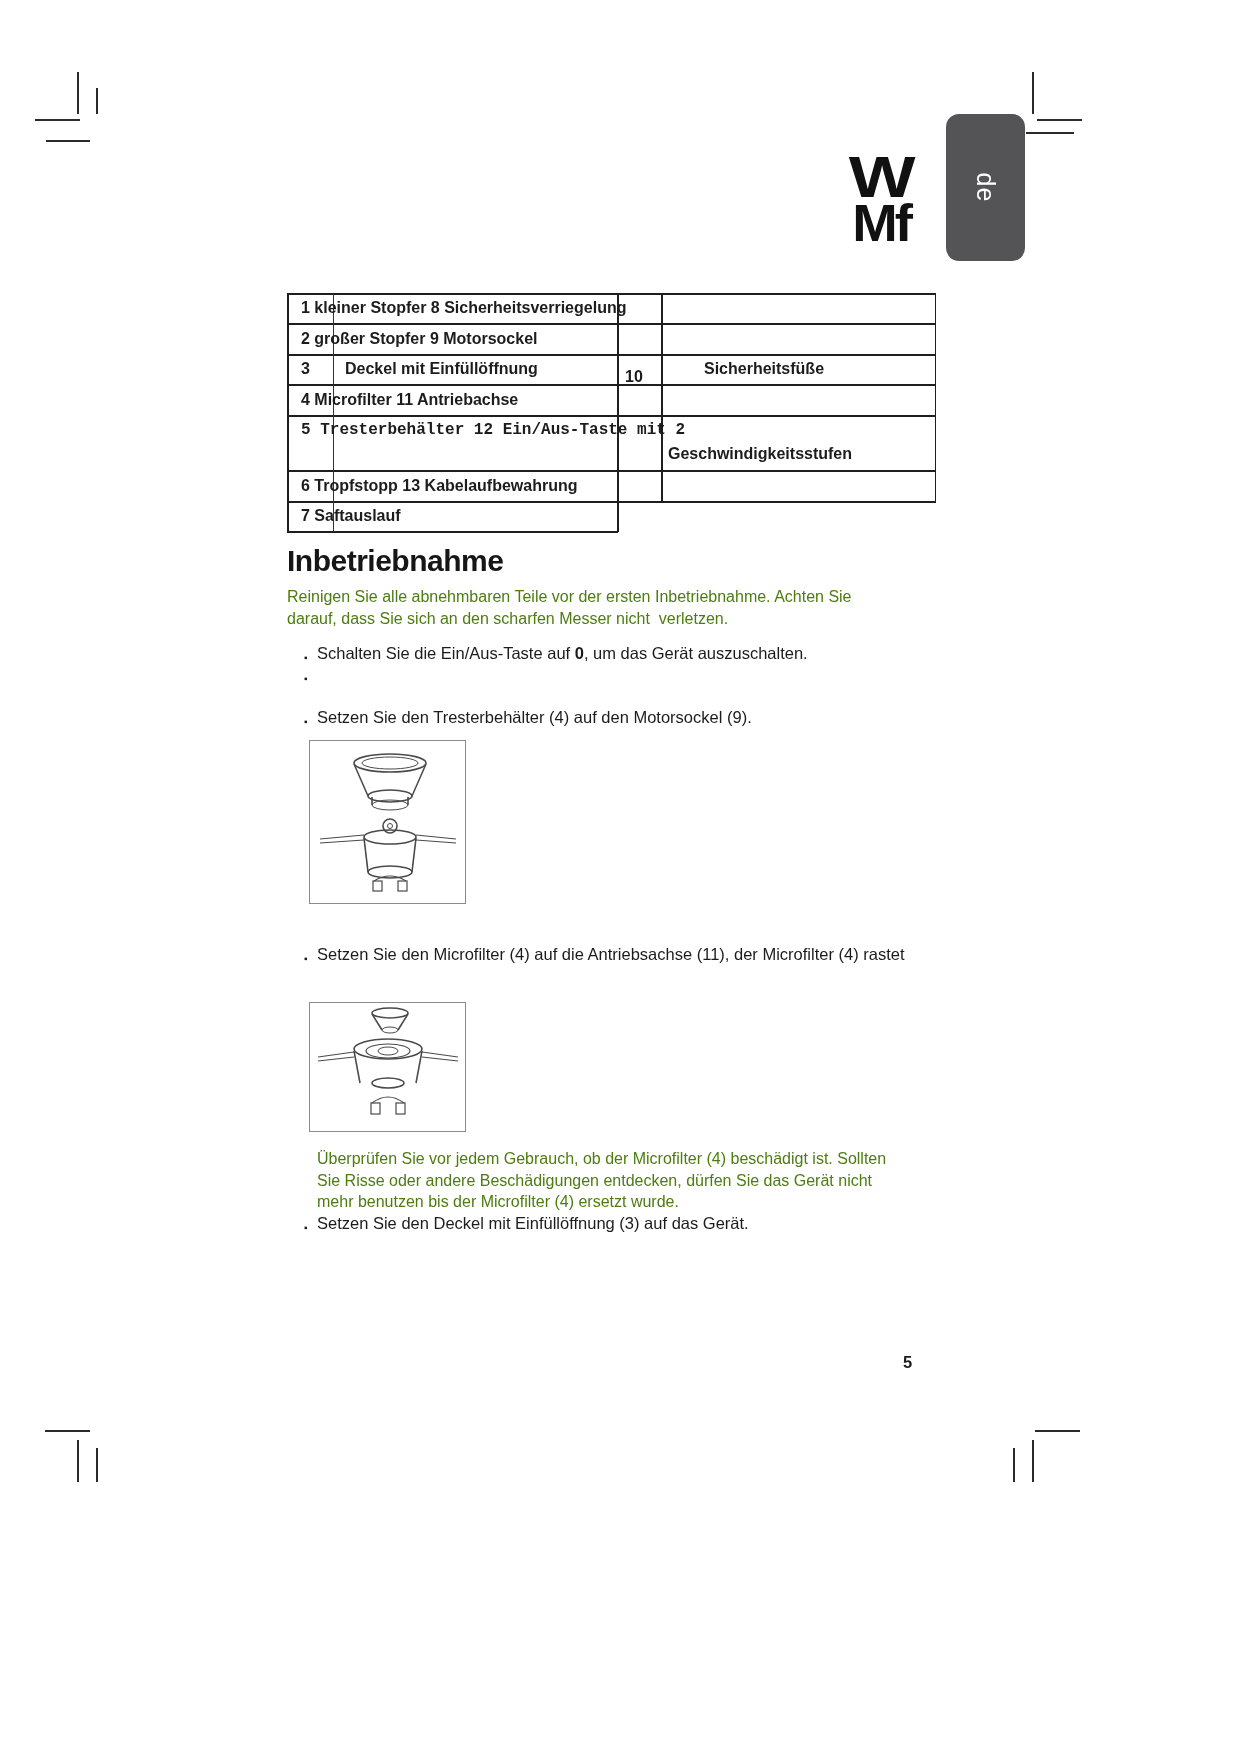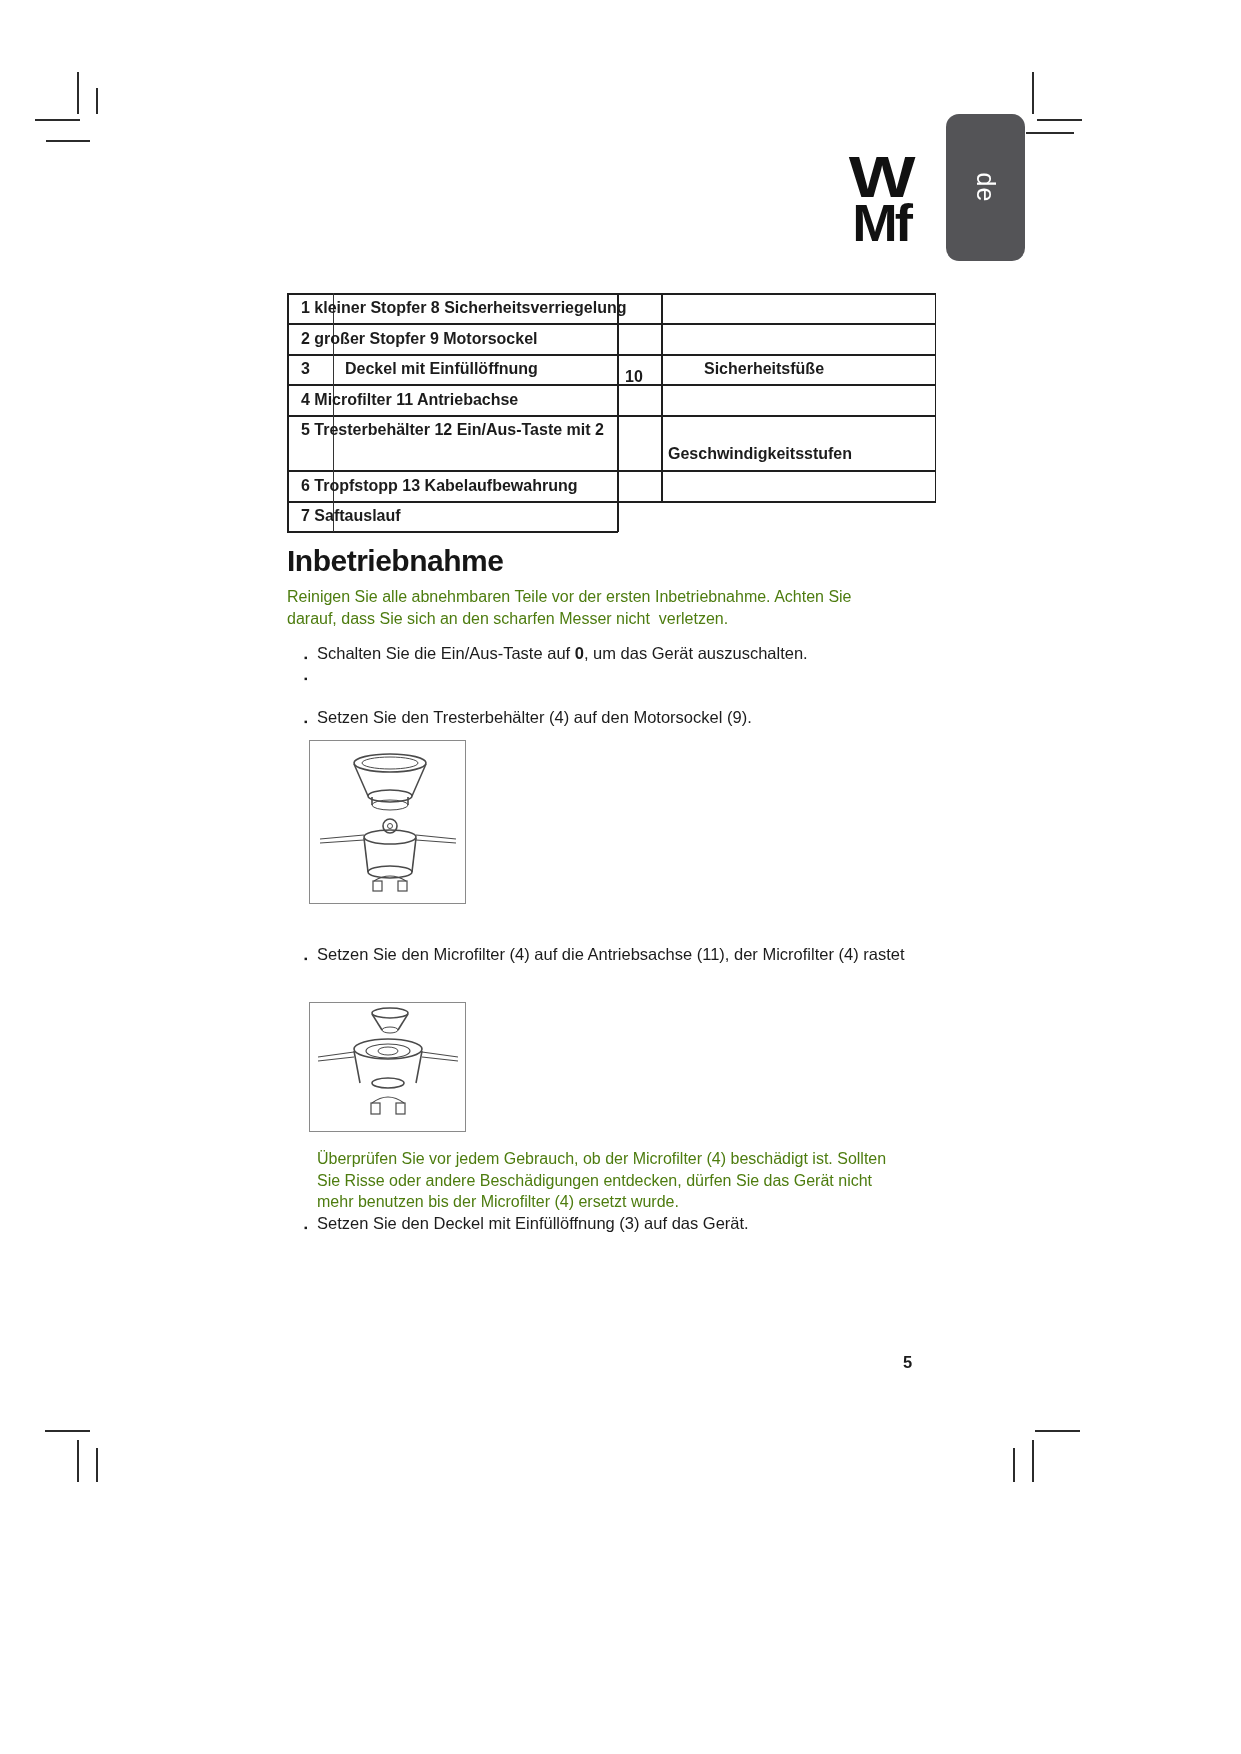--- a/index.html
+++ b/index.html
@@ -92,21 +92,21 @@
     <div class="tline v" style="left:374px;top:0;height:208px;"></div>
     <div class="tline v" style="left:647.5px;top:0;height:208px;"></div>
 
     <div class="tcell" style="left:14px;top:6px;">1 kleiner Stopfer 8 Sicherheitsverriegelung</div>
     <div class="tcell" style="left:14px;top:37px;">2 großer Stopfer 9 Motorsockel</div>
     <div class="tcell" style="left:14px;top:67px;">3</div>
     <div class="tcell" style="left:58px;top:67px;">Deckel mit Einfüllöffnung</div>
     <div class="tcell" style="left:338px;top:75px;">10</div>
     <div class="tcell" style="left:381px;top:67px;margin-left:36px;">Sicherheitsfüße</div>
     <div class="tcell" style="left:14px;top:98px;text-align:center;">4 Microfilter 11 Antriebachse</div>
-    <div class="tcell" style="left:14px;top:128px;">5 Tresterbehälter 12 Ein/Aus-Taste mit 2</div>
+    <div class="tcell" style="left:14px;top:128px;font-family:Liberation Mono, monospace;">5 Tresterbehälter 12 Ein/Aus-Taste mit 2</div>
     <div class="tcell" style="left:381px;top:152px;">Geschwindigkeitsstufen</div>
     <div class="tcell" style="left:14px;top:184px;">6 Tropfstopp 13 Kabelaufbewahrung</div>
     <div class="tcell" style="left:14px;top:214px;">7 Saftauslauf</div>
   </div>
 
   <h1 class="heading">Inbetriebnahme</h1>
 
   <div class="para" style="left:287px;top:586px;width:680px;">
     <span class="ln">Reinigen Sie alle abnehmbaren Teile vor der ersten Inbetriebnahme. Achten Sie</span>
     <span class="ln">darauf, dass Sie sich an den scharfen Messer nicht  verletzen.</span>

